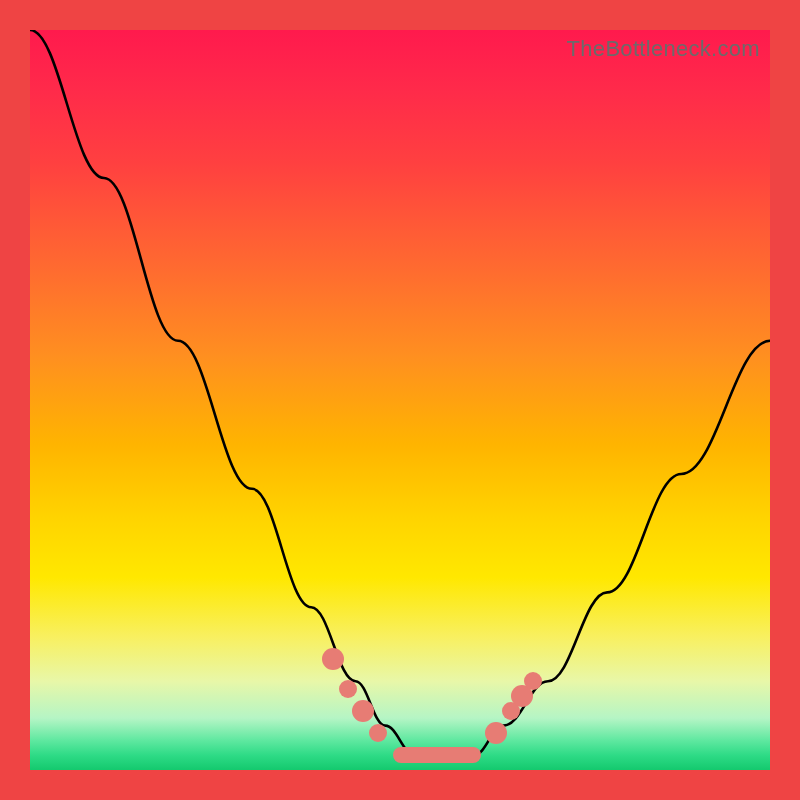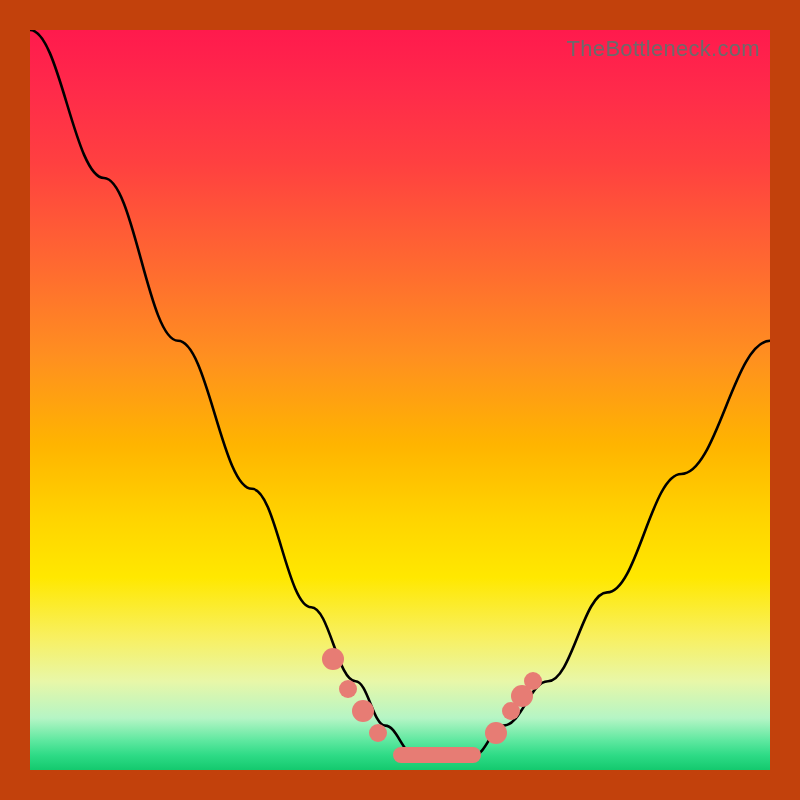--- a/index.html
+++ b/index.html
@@ -8,21 +8,21 @@
     width: 800px;
     height: 800px;
     overflow: hidden;
     background: #000;
     font-family: Arial, Helvetica, sans-serif;
   }
   .frame {
     position: relative;
     width: 800px;
     height: 800px;
-    background: #c2410c;
+    background: #ef4444;
   }
   .plot {
     position: absolute;
     left: 30px;
     top: 30px;
     width: 740px;
     height: 740px;
     background: linear-gradient(
       to bottom,
       #ff1a4d 0%,

